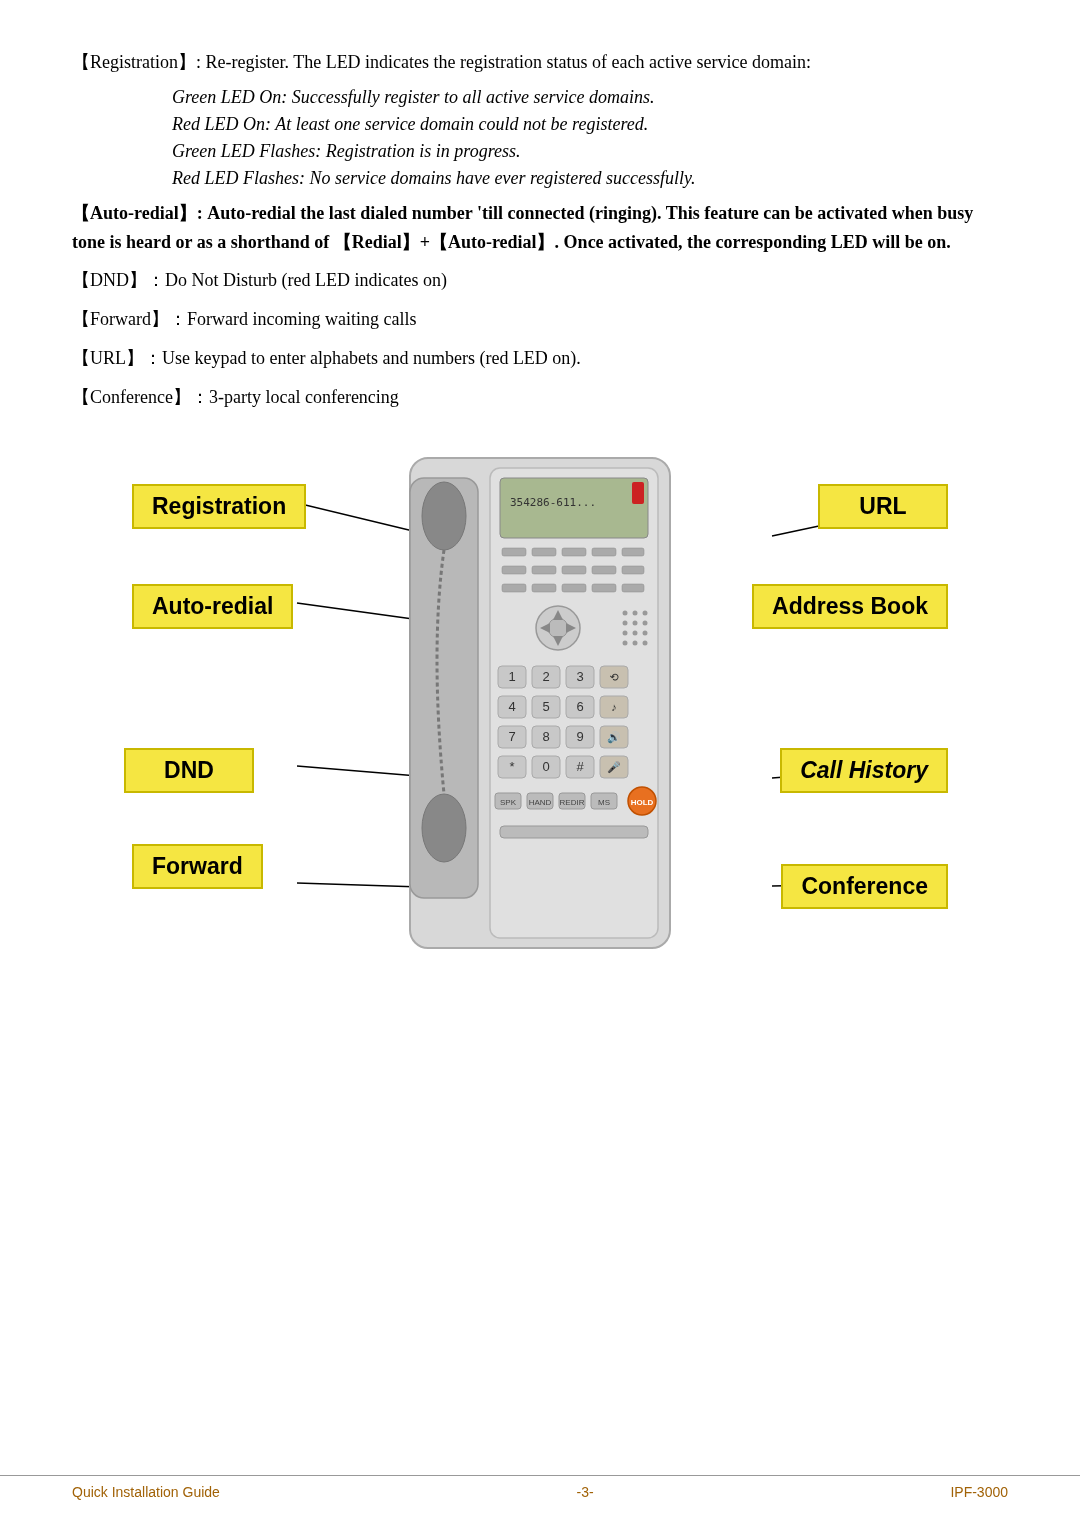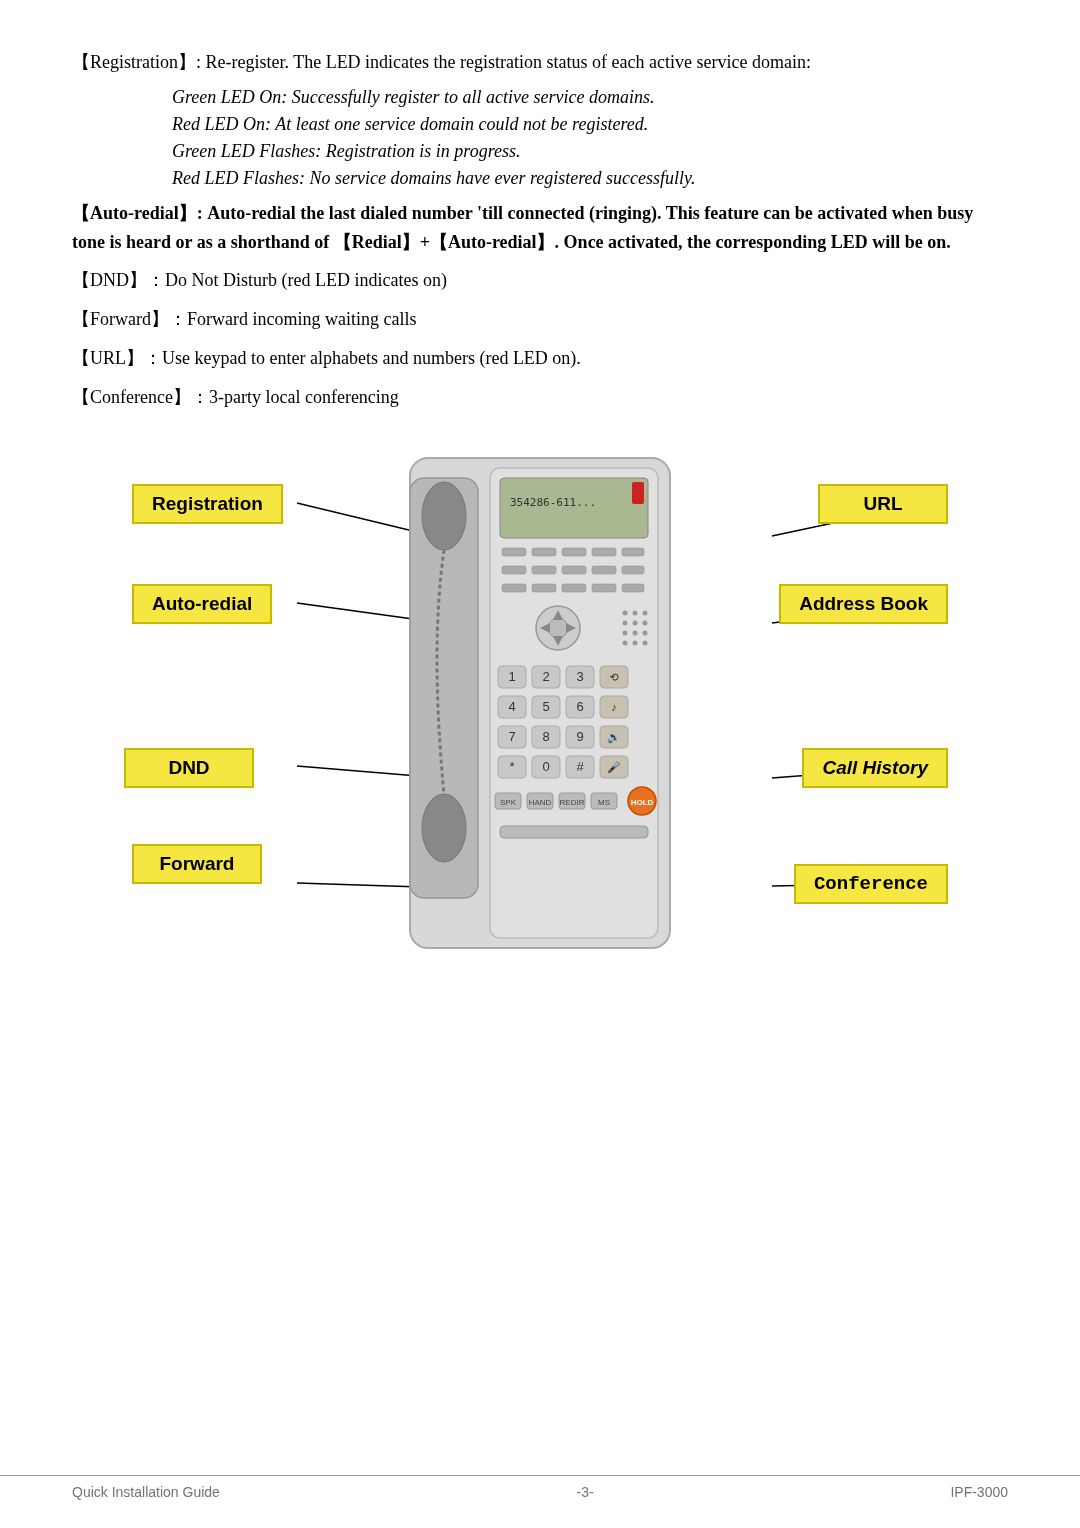--- a/index.html
+++ b/index.html
@@ -39,51 +39,51 @@
       width: 320px;
       height: 520px;
     }
     
     .label-box {
       position: absolute;
       background: #f5e642;
       border: 2px solid #c8b800;
       padding: 7px 18px;
       font-weight: bold;
-      font-size: 19px;
+      font-size: 23px;
       font-family: Arial, sans-serif;
       white-space: nowrap;
       text-align: center;
       min-width: 130px;
     }
     
     .label-registration { top: 36px; left: 60px; }
     .label-autoredial   { top: 136px; left: 60px; }
     .label-dnd          { top: 300px; left: 52px; }
     .label-forward      { top: 396px; left: 60px; }
     
     .label-url          { top: 36px; right: 60px; }
     .label-addressbook  { top: 136px; right: 60px; }
     .label-callhistory  { top: 300px; right: 60px; font-style: italic; }
-    .label-conference   { top: 416px; right: 60px; font-family: Liberation Mono, monospace; }
+    .label-conference   { top: 416px; right: 60px; }
 
     .footer {
       position: absolute;
       bottom: 28px;
       left: 0;
       right: 0;
       border-top: 1px solid #999;
       padding-top: 8px;
       display: flex;
       justify-content: space-between;
       padding-left: 72px;
       padding-right: 72px;
       font-size: 14px;
       font-family: Arial, sans-serif;
-      color: #737373;
+      color: #a16207;
     }
     .page-number {
       text-align: center;
       flex: 1;
       font-size: 14px;
     }
     
     .connector-overlay {
       position: absolute;
       top: 0; left: 0;

